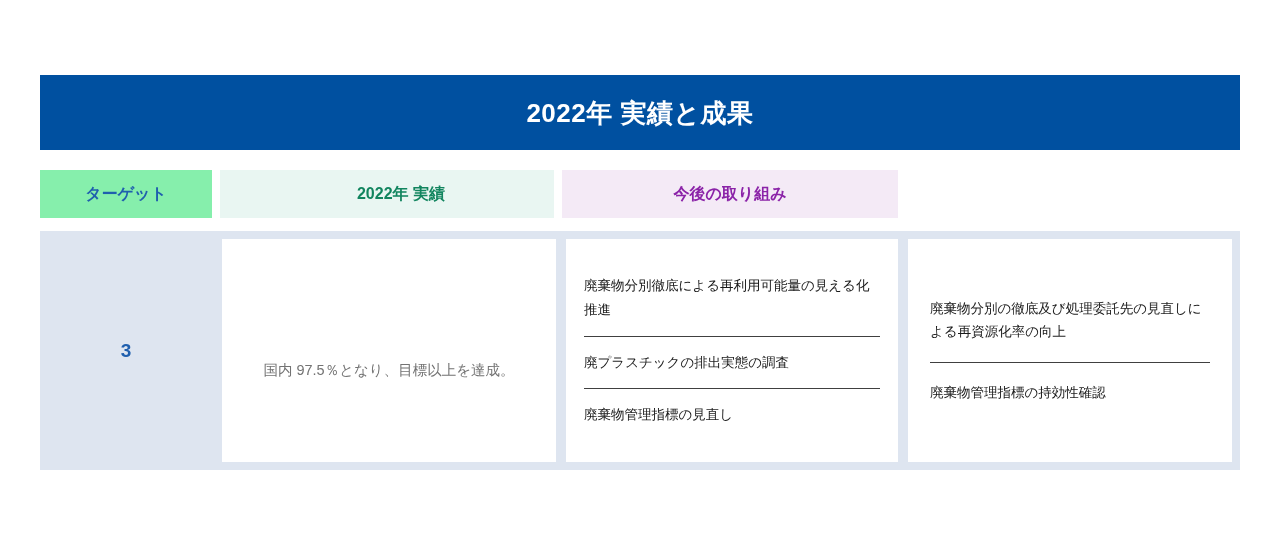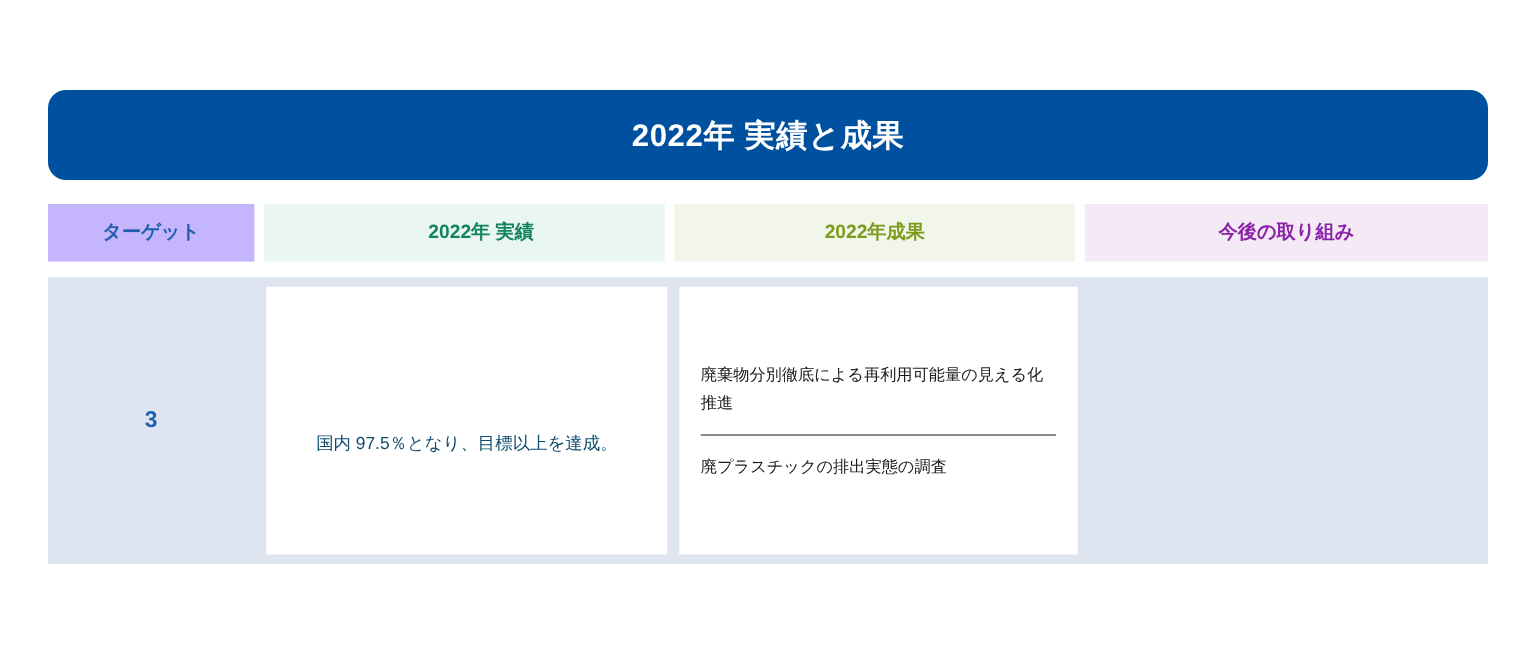--- a/index.html
+++ b/index.html
@@ -27,21 +27,20 @@
   .title-bar {
     position: absolute;
     left: 40px;
     top: 75px;
     width: 1200px;
     height: 75px;
     background: #0050a0;
     display: flex;
     align-items: center;
     justify-content: center;
-    border-radius: 15px;
   }
   .title-bar .title-text {
     color: #ffffff;
     font-size: 26px;
     font-weight: bold;
     letter-spacing: 0.5px;
     line-height: 1;
   }
 
   
@@ -56,21 +55,21 @@
   }
   .head-cell {
     display: flex;
     align-items: center;
     justify-content: center;
     font-size: 16px;
     font-weight: bold;
     line-height: 1;
     box-sizing: border-box;
   }
-  .head-target  { width: 172px;  background: #c4b5fd; color: #1f5fae; }
+  .head-target  { width: 172px;  background: #86efac; color: #1f5fae; }
   .head-result  { width: 334px;  background: #e9f6f2; color: #12855f; padding-left: 28px; }
   .head-outcome { width: 334px;  background: #f2f5e9; color: #7c9b1b; }
   .head-future  { width: 336px;  background: #f4eaf6; color: #8b23a8; align-items: center; }
 
   
   .body-row {
     position: absolute;
     left: 40px;
     top: 231px;
     width: 1200px;
@@ -112,21 +111,21 @@
     flex-direction: column;
     justify-content: center;
   }
 
   .card.centered-single {
     align-items: center;
     text-align: center;
   }
   .card .single-text {
     font-size: 14.5px;
-    color: #0c4a6e;
+    color: #737373;
     line-height: 1.7;
     padding: 0 18px;
     margin-top: 40px;
   }
 
   .item-list {
     display: flex;
     flex-direction: column;
     justify-content: center;
     width: 100%;
@@ -154,23 +153,20 @@
     <span class="title-text">2022年 実績と成果</span>
   </div>
 
   <div class="header-row">
     <div class="head-cell head-target">
       <span>ターゲット</span>
     </div>
     <div class="head-cell head-result">
       <span>2022年 実績</span>
     </div>
-    <div class="head-cell head-outcome">
-      <span>2022年成果</span>
-    </div>
     <div class="head-cell head-future">
       <span>今後の取り組み</span>
     </div>
   </div>
 
   <div class="body-row">
 
     <div class="col-target">
       <span class="target-number">3</span>
     </div>
@@ -179,19 +175,28 @@
       <div class="card centered-single">
         <div class="single-text">国内 97.5％となり、目標以上を達成。</div>
       </div>
     </div>
 
     <div class="card-col c-outcome">
       <div class="card">
         <div class="item-list">
           <div class="list-item">廃棄物分別徹底による再利用可能量の見える化推進</div>
           <div class="list-item">廃プラスチックの排出実態の調査</div>
+          <div class="list-item">廃棄物管理指標の見直し</div>
         </div>
       </div>
     </div>
 
+    <div class="card-col c-future">
+      <div class="card">
+        <div class="item-list">
+          <div class="list-item">廃棄物分別の徹底及び処理委託先の見直しによる再資源化率の向上</div>
+          <div class="list-item">廃棄物管理指標の持効性確認</div>
+        </div>
+      </div>
+    </div>
 
   </div>
 </div>
 
 </body></html>

